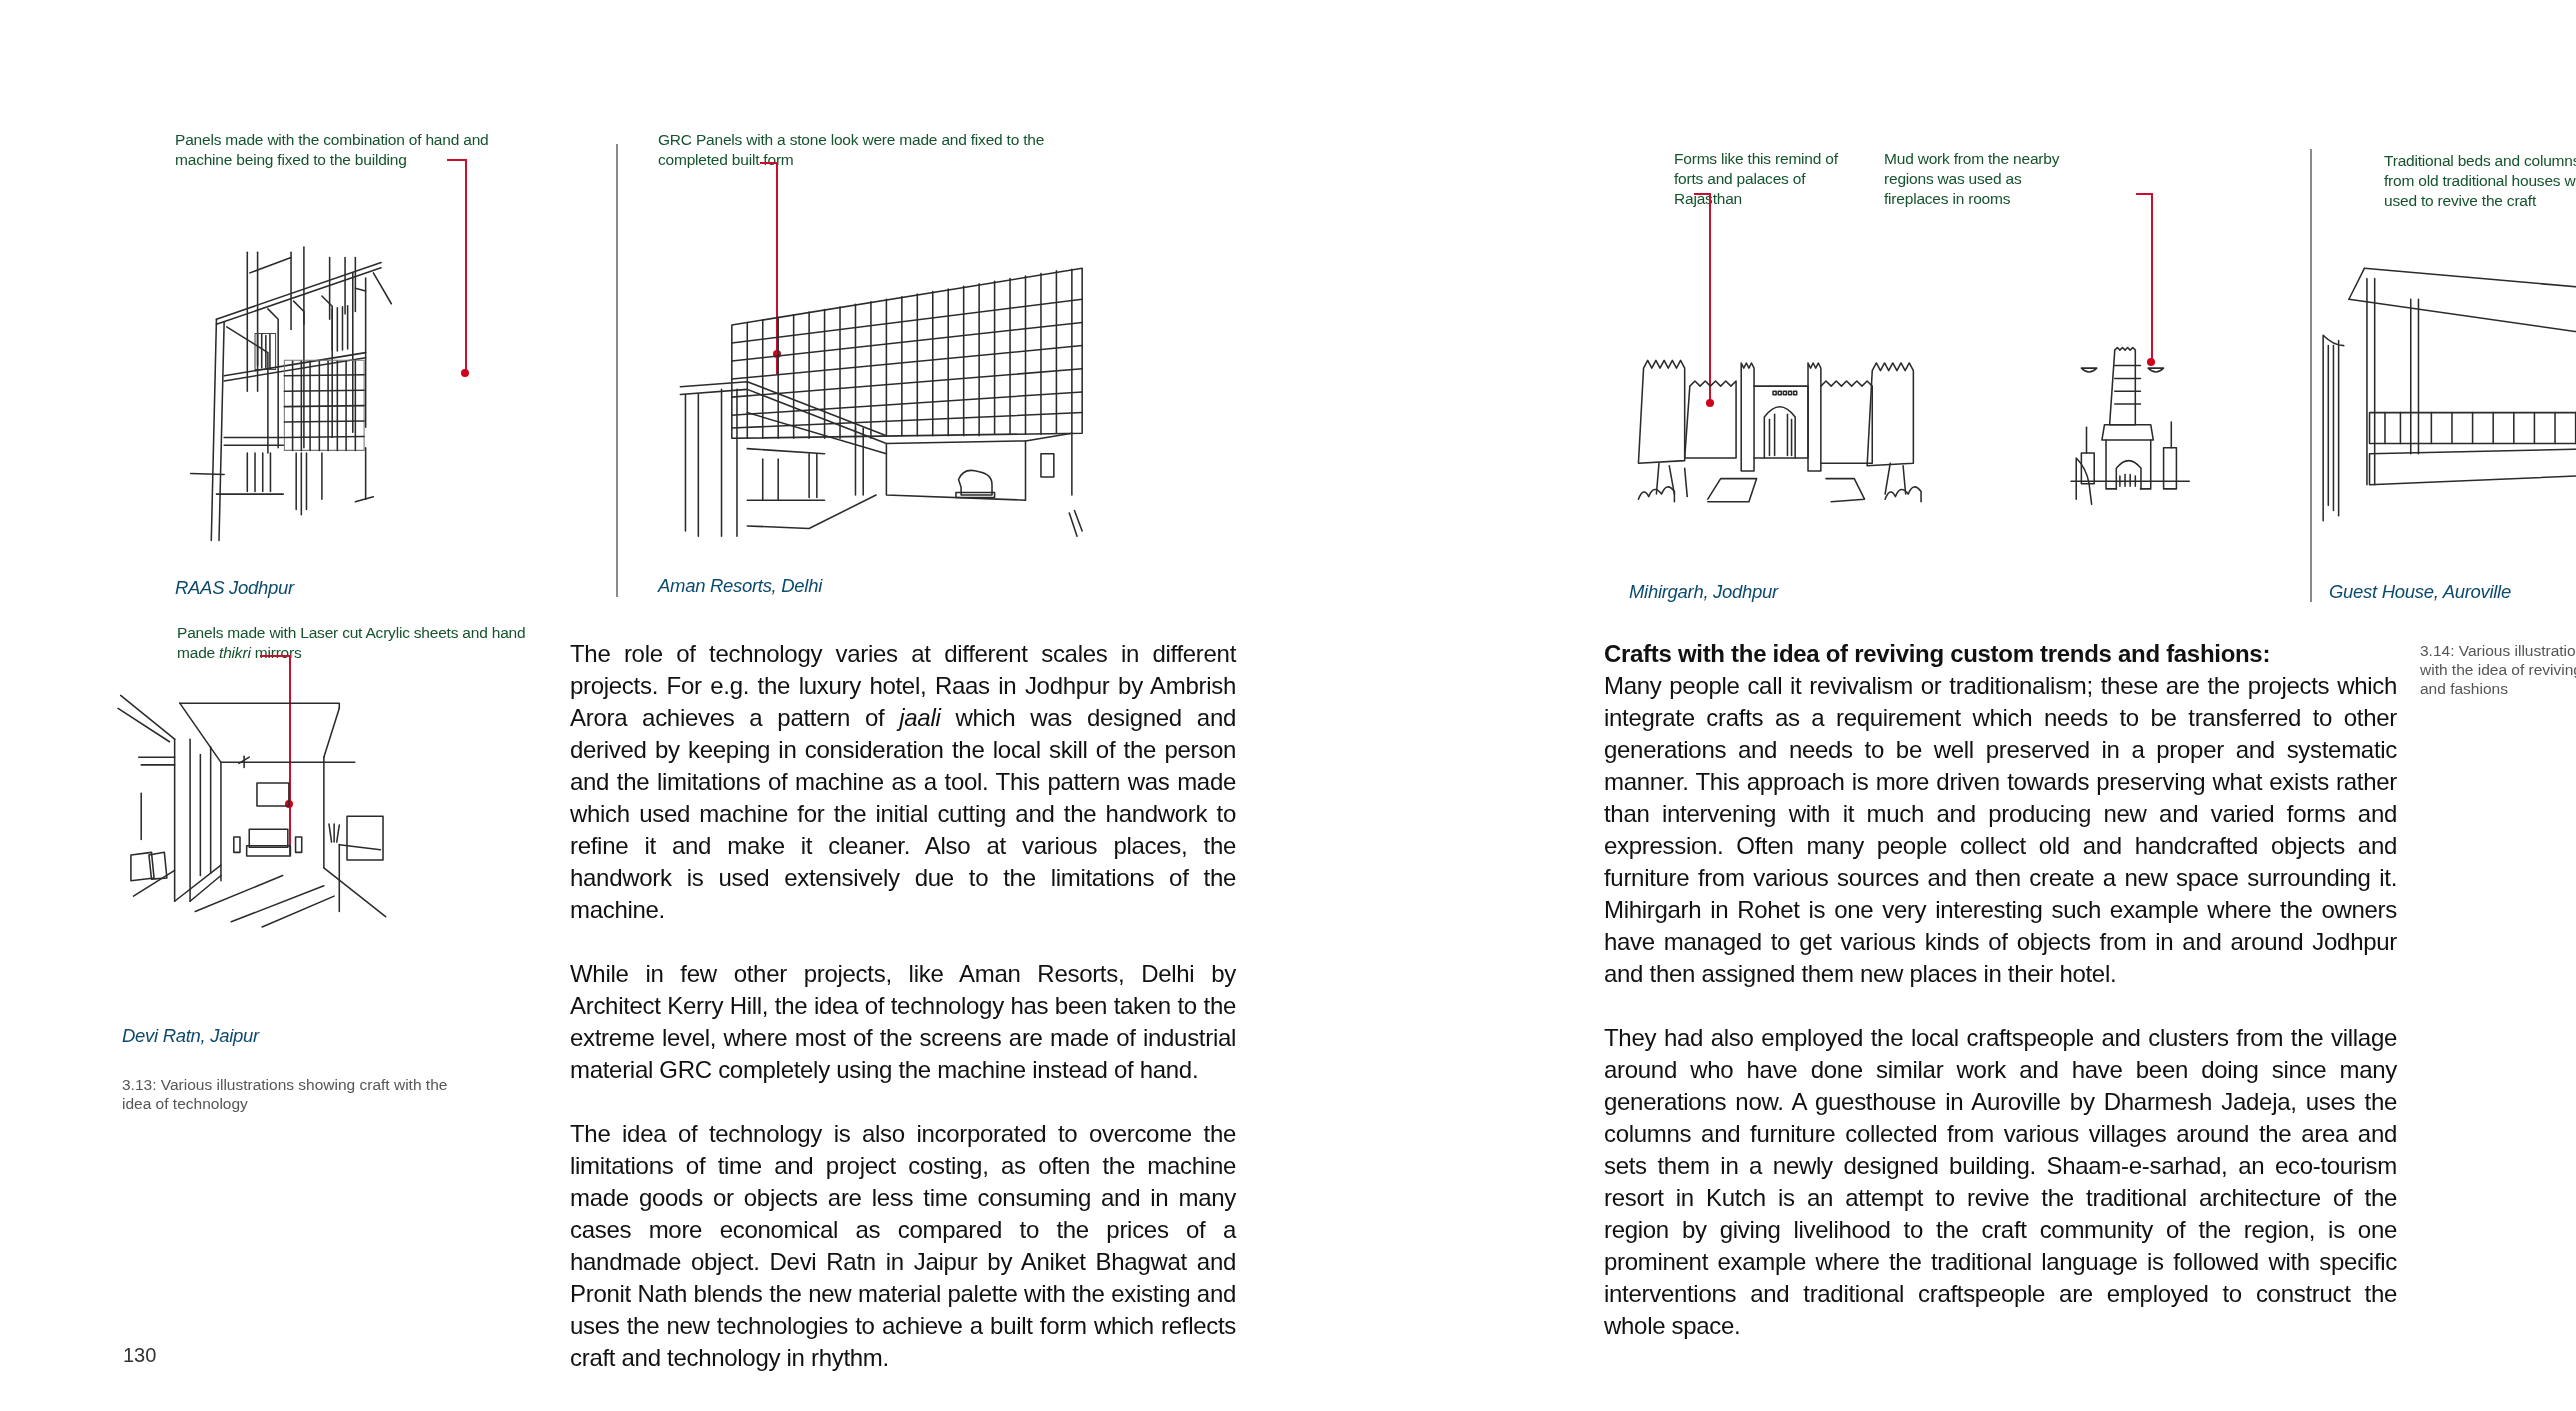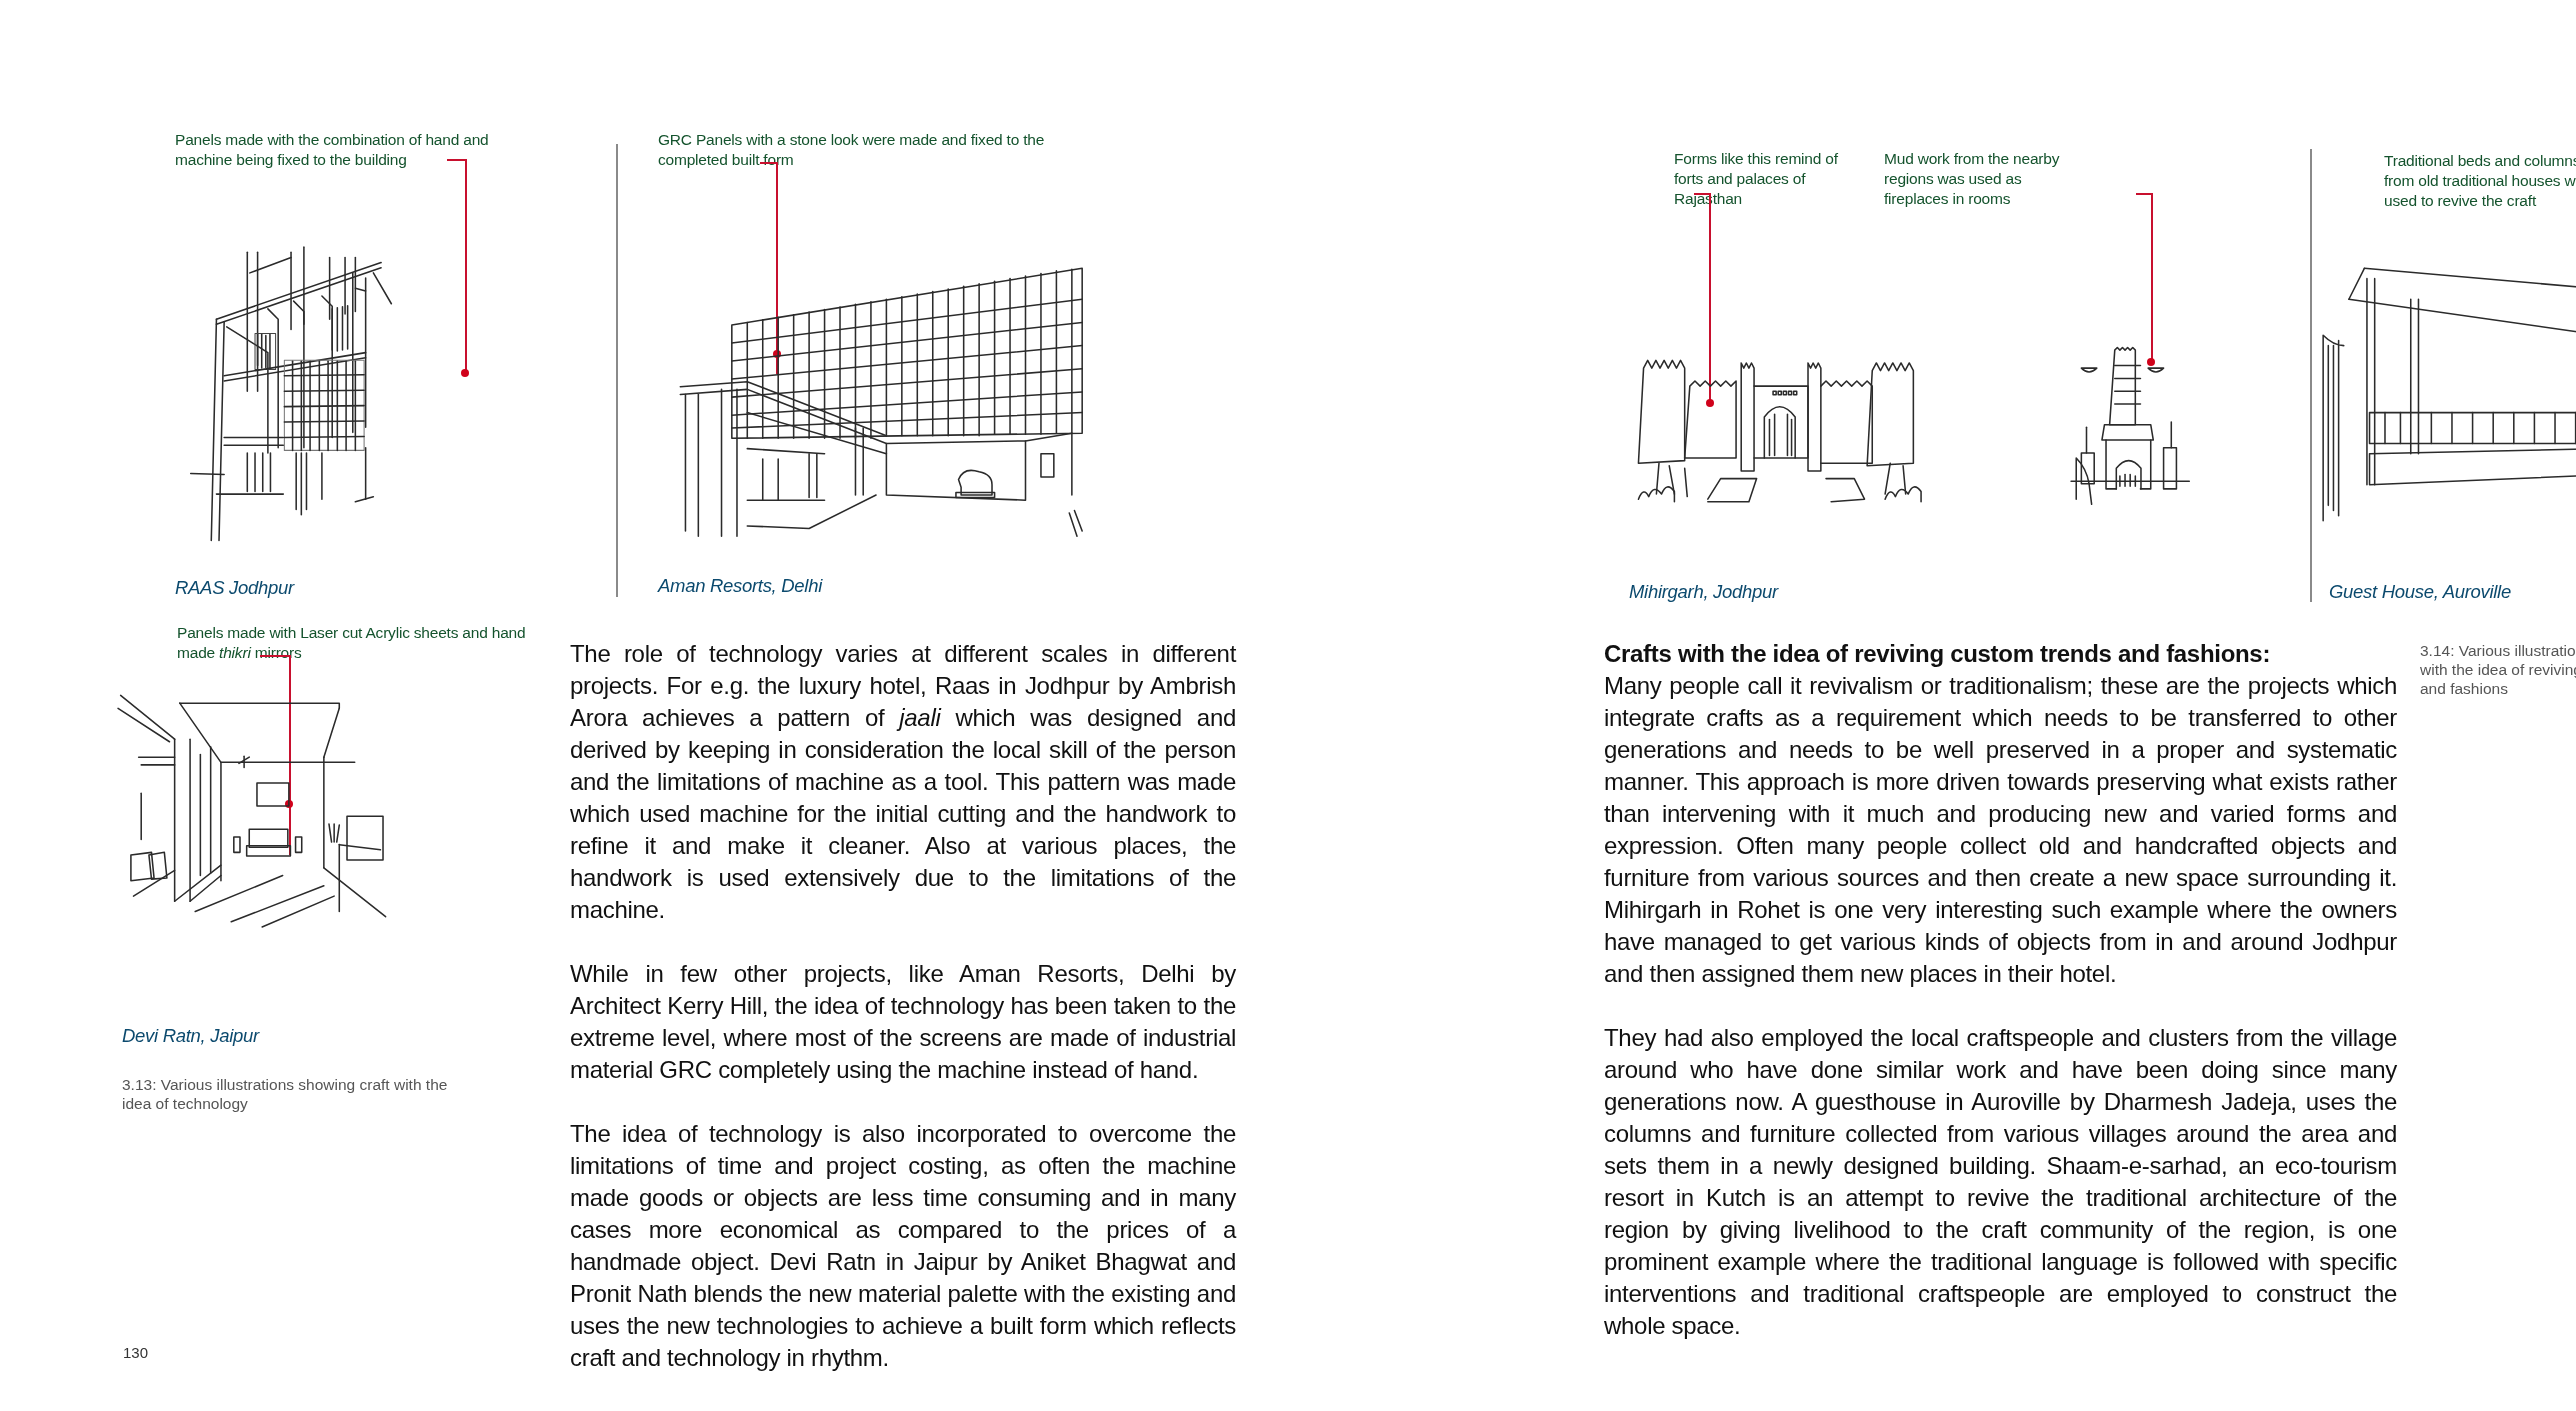--- a/index.html
+++ b/index.html
@@ -6,21 +6,21 @@
   body { width:2823px; height:1412px; position:relative; overflow:hidden;
          font-family:"Liberation Sans", sans-serif; color:#1a1a1a; }
   .abs { position:absolute; }
   .annot { font-size:15.5px; line-height:20px; color:#14532d; letter-spacing:-0.2px; }
   .caption-it { font-size:18.5px; font-style:italic; color:#0c4a6e; letter-spacing:-0.3px; }
   .figcap { font-size:15.5px; line-height:19px; color:#555; }
   .body { font-size:24px; line-height:32px; color:#111; text-align:justify; letter-spacing:-0.3px; }
   .body p { margin:0 0 32px 0; }
   .body p:last-child { margin-bottom:0; }
   .heading { font-weight:bold; display:block; }
-  .pageno { font-size:15px; color:#333; }
+  .pageno { font-size:20px; color:#333; }
   .vdiv { position:absolute; width:1.5px; background:#8a8a8a; }
   .leader { position:absolute; background:#c8102e; }
   .dot { position:absolute; width:8.2px; height:8.2px; border-radius:50%; background:#d0021b; }
   svg.sketch { position:absolute; overflow:visible; }
   svg.sketch * { fill:none; stroke:#2b2b2b; stroke-width:3; stroke-linecap:round; stroke-linejoin:round; }
   svg.sketch .hatch { stroke:#444; stroke-width:2; }
   svg.sketch .light { stroke:#777; stroke-width:2; }
   svg.sketch .fill { fill:#555; stroke:none; }
 </style>
 </head>

